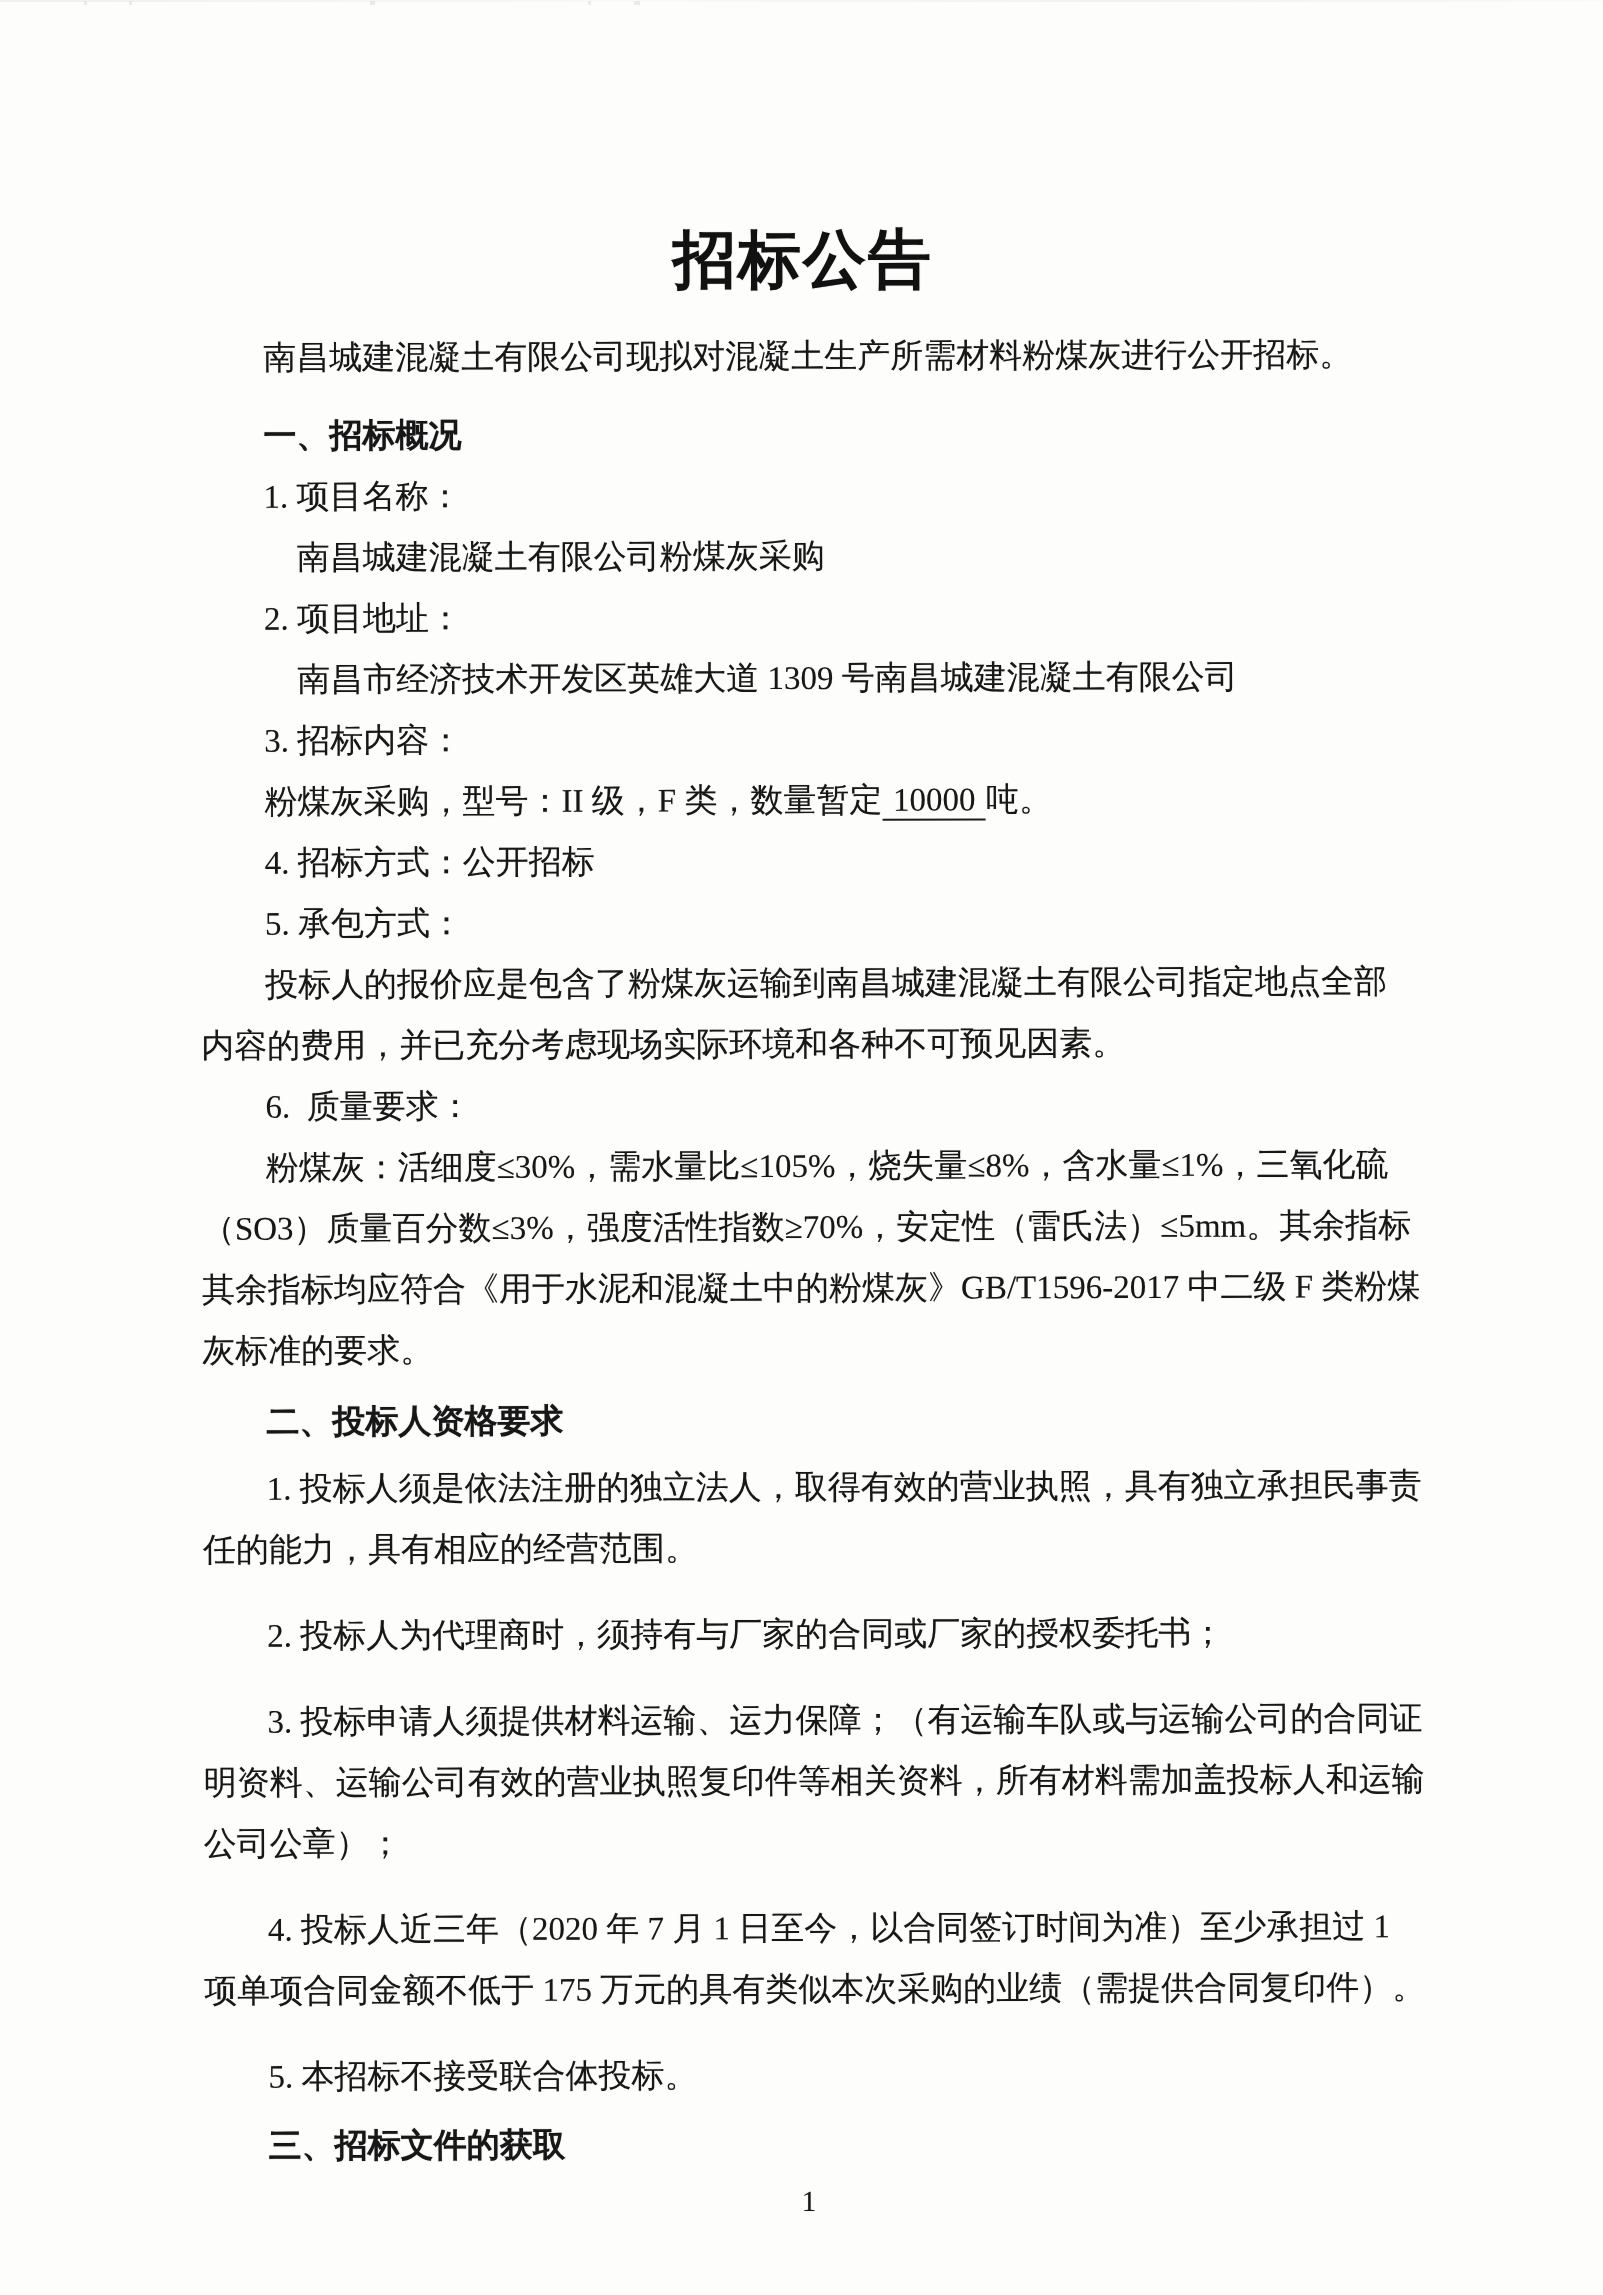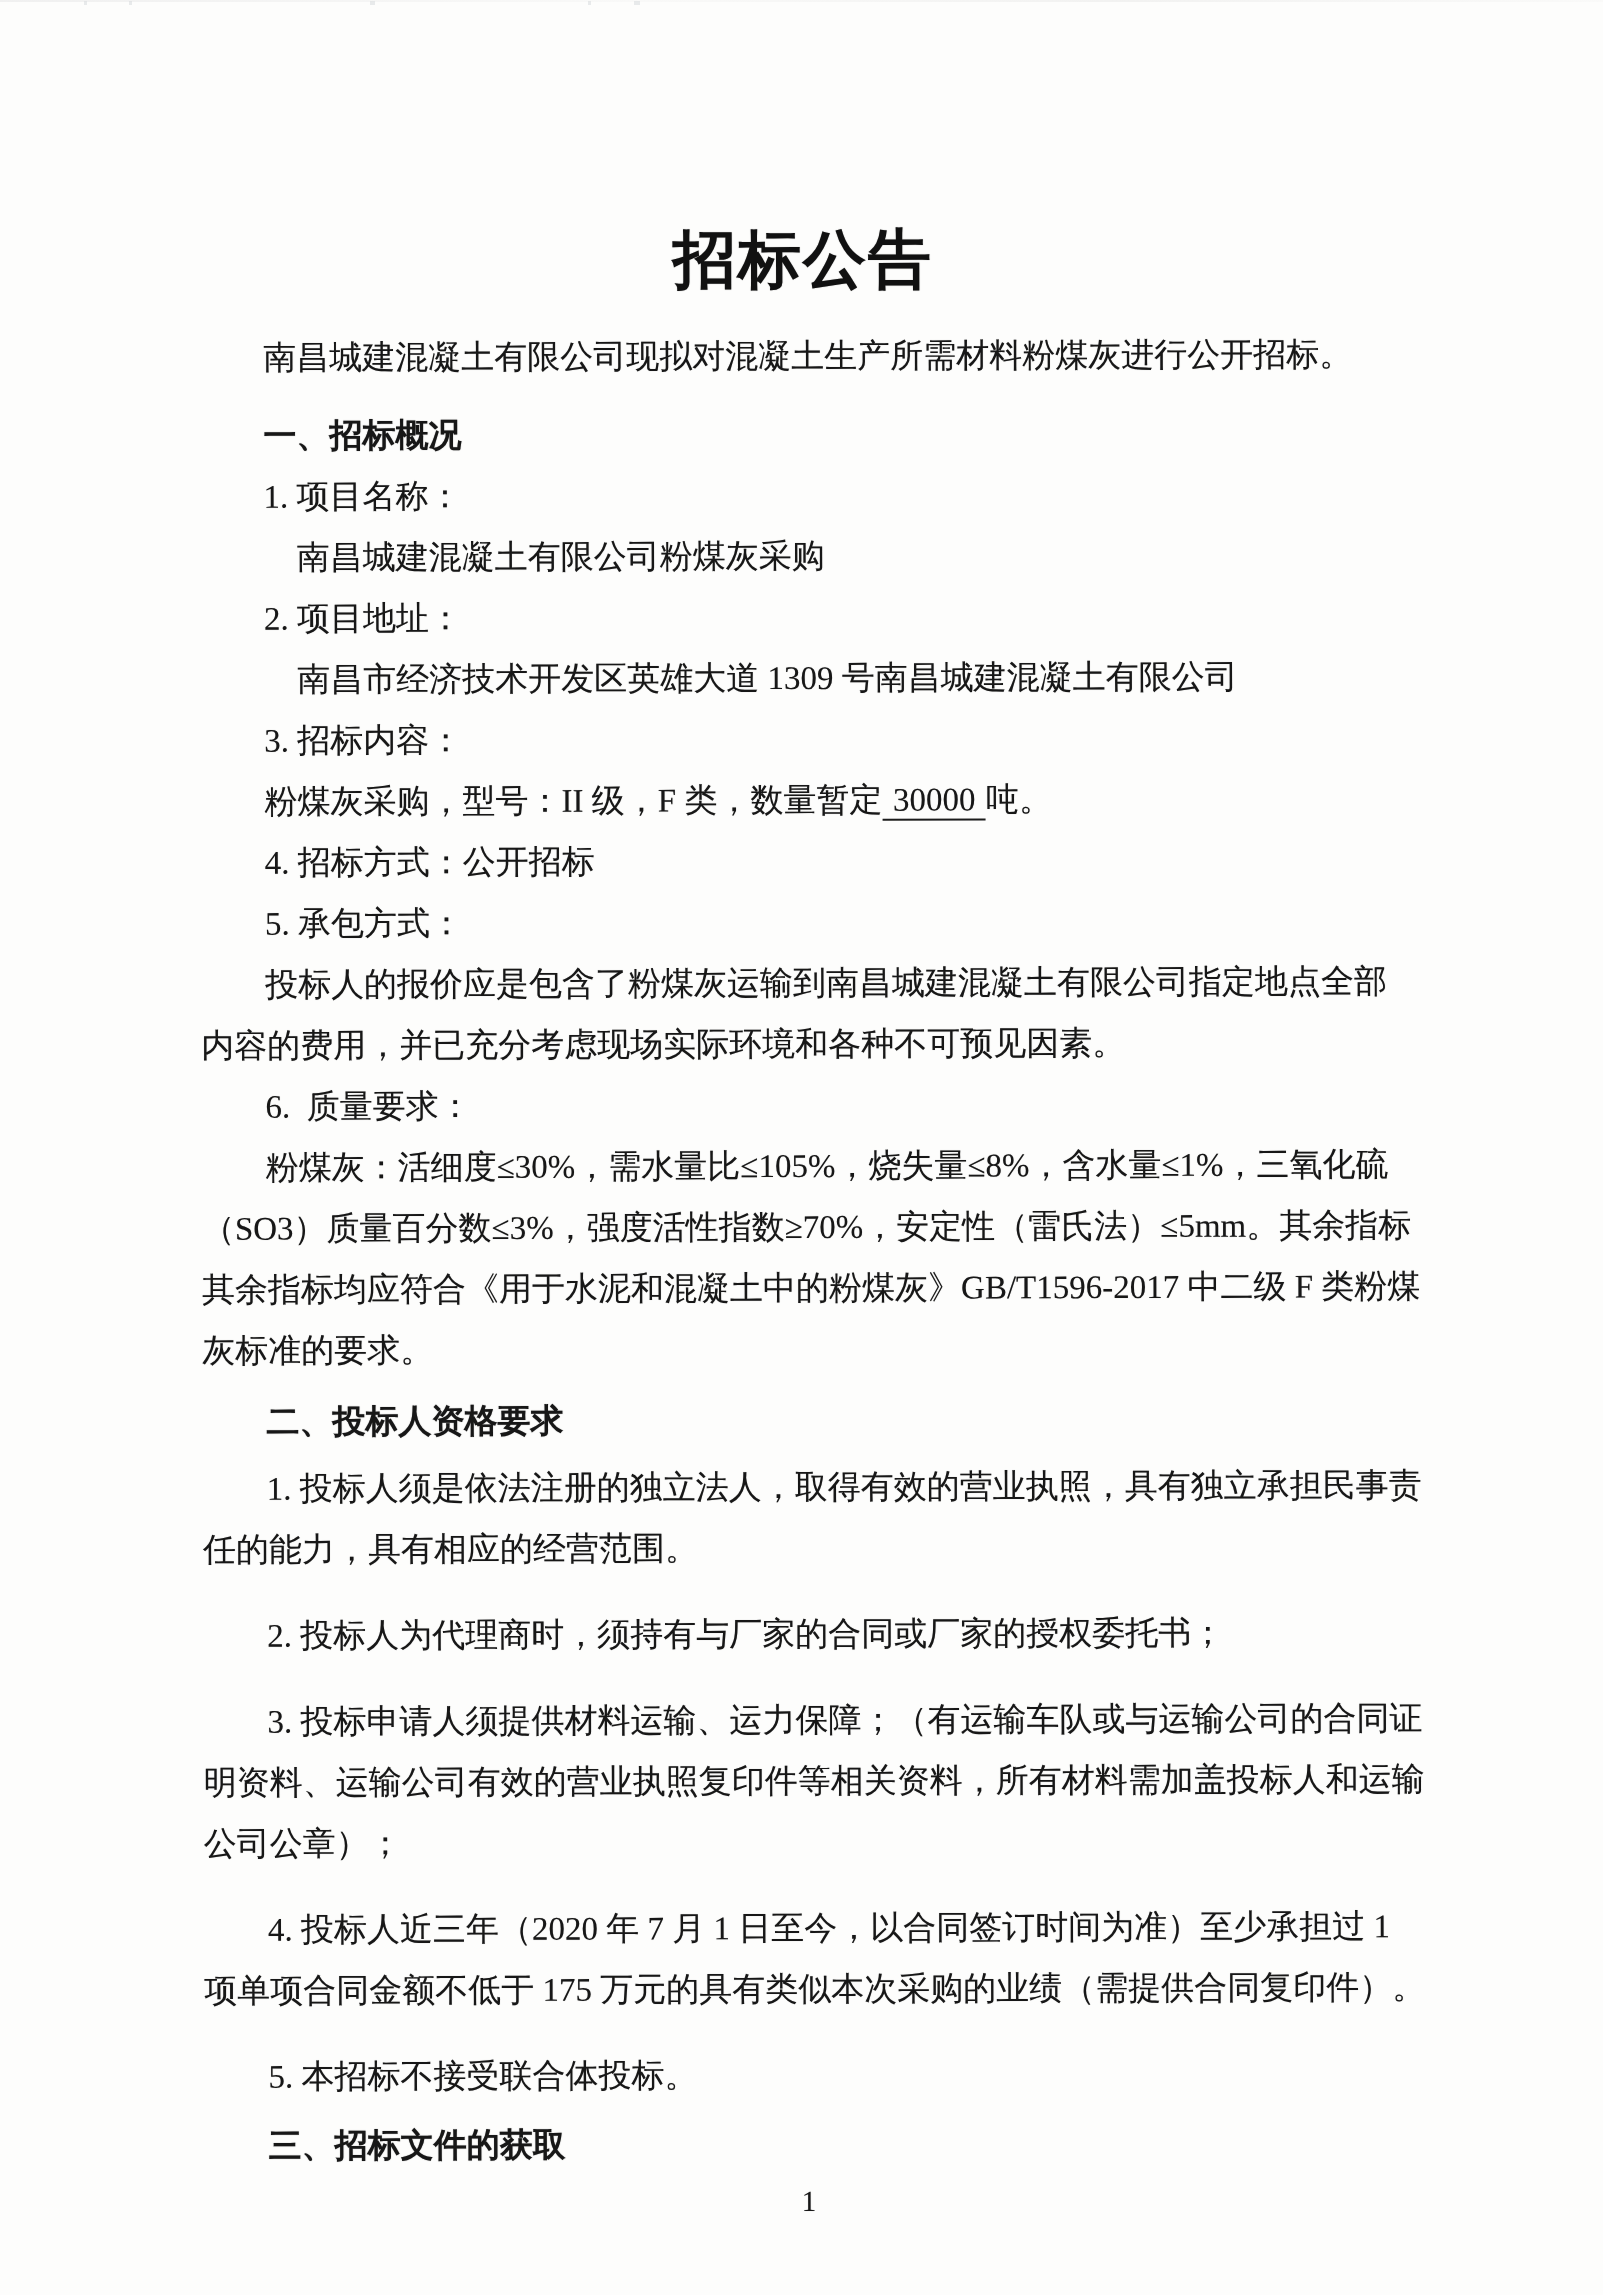--- a/index.html
+++ b/index.html
@@ -102,21 +102,21 @@
     <section>
       <p class="line i2 b mt-h1sec">一、招标概况</p>
 
       <p class="line i2">1. 项目名称：</p>
       <p class="line i3">南昌城建混凝土有限公司粉煤灰采购</p>
 
       <p class="line i2">2. 项目地址：</p>
       <p class="line i3">南昌市经济技术开发区英雄大道 1309 号南昌城建混凝土有限公司</p>
 
       <p class="line i2">3. 招标内容：</p>
-      <p class="line i2"><span>粉煤灰采购，型号：II 级，F 类，数量暂定</span><span class="qty">30000</span><span>吨。</span></p>
+      <p class="line i2"><span>粉煤灰采购，型号：II 级，F 类，数量暂定</span><span class="qty">10000</span><span>吨。</span></p>
 
       <p class="line i2">4. 招标方式：公开招标</p>
 
       <p class="line i2">5. 承包方式：</p>
       <p class="line i2">投标人的报价应是包含了粉煤灰运输到南昌城建混凝土有限公司指定地点全部</p>
       <p class="line">内容的费用，并已充分考虑现场实际环境和各种不可预见因素。</p>
 
       <p class="line i2">6.  质量要求：</p>
       <p class="line i2">粉煤灰：活细度≤30%，需水量比≤105%，烧失量≤8%，含水量≤1%，三氧化硫</p>
       <p class="line">（SO3）质量百分数≤3%，强度活性指数≥70%，安定性（雷氏法）≤5mm。其余指标</p>

